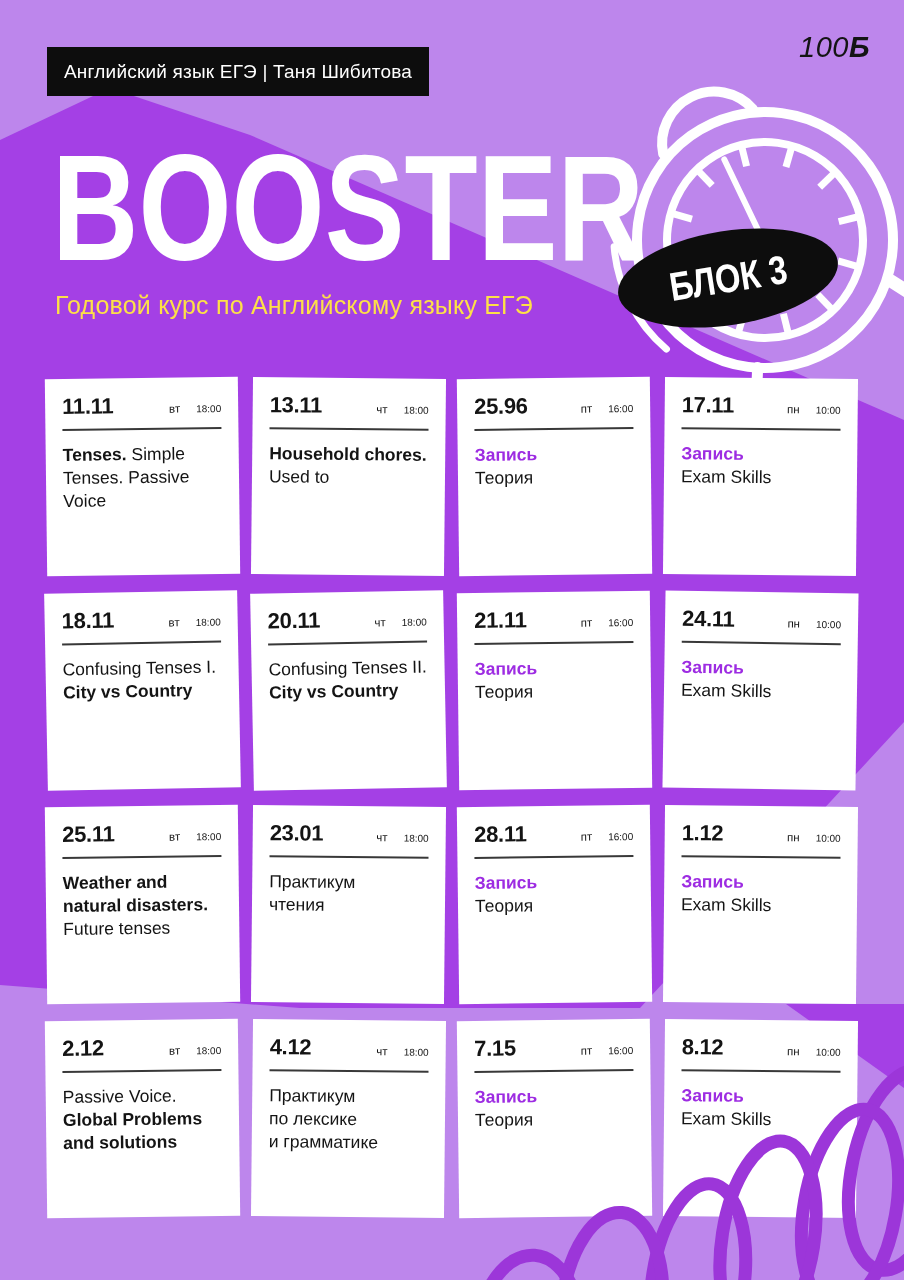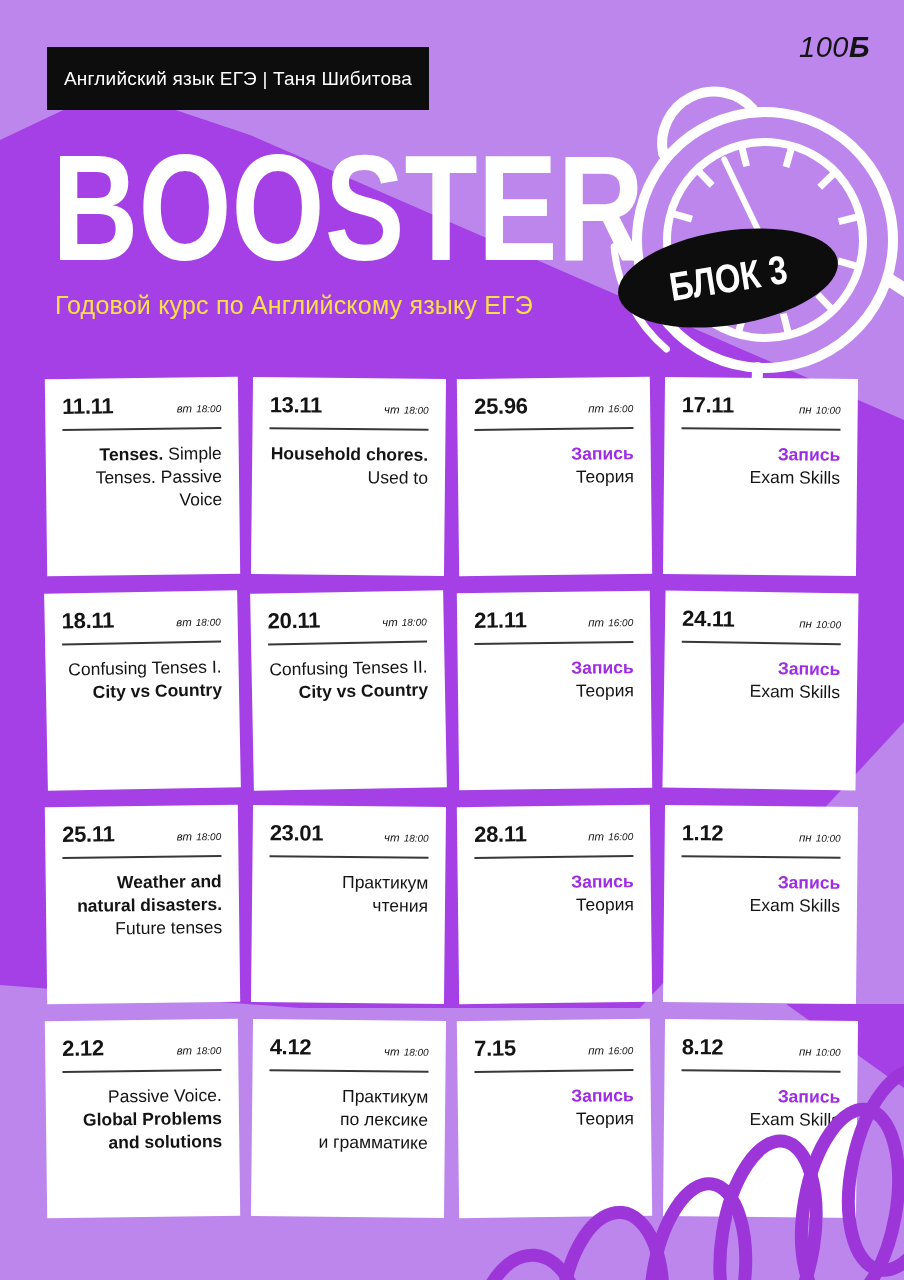--- a/index.html
+++ b/index.html
@@ -12,21 +12,21 @@
   
   #bg{position:absolute;inset:0;z-index:0;}
   .lp{fill:var(--purple-light,#bd86ec);}
   .mp{fill:var(--purple-mid,#a440e5);}
   .clock{stroke:#ffffff;fill:none;}
   .spiral{stroke:var(--spiral,#9c36d9);fill:none;stroke-width:13;}
   
   .top-badge{
     position:absolute;left:47px;top:47px;height:39px;z-index:2;
     background:var(--badge-bg,#0d0d0d);color:#fff;
-    display:flex;align-items:center;padding:12px 17px;
+    display:flex;align-items:center;padding:5px 17px;
     font-size:19px;letter-spacing:.2px;white-space:nowrap;
   }
   .logo{
     position:absolute;top:31px;right:34px;z-index:2;
     font-style:italic;color:var(--text-dark,#141414);
     font-size:29px;letter-spacing:.5px;white-space:nowrap;
   }
   .logo .num{font-weight:400;}
   .logo .letter{font-weight:700;}
   #title-svg{position:absolute;left:52px;top:140px;z-index:2;}
@@ -42,34 +42,34 @@
     transform:rotate(-9deg);
   }
   .block-badge span{
     color:#fff;font-weight:700;font-size:40px;letter-spacing:0px;
     transform:scaleX(.82);white-space:nowrap;
   }
   
   .grid{
     position:absolute;left:46px;top:378px;z-index:2;
     display:grid;grid-template-columns:repeat(4,193px);
-    grid-auto-rows:197px;column-gap:13px;row-gap:17px;text-align:right;
+    grid-auto-rows:197px;column-gap:13px;row-gap:17px;
   }
   .card{
     background:var(--card-bg,#ffffff);
     box-sizing:border-box;padding:15px 17px;
     color:var(--text-dark,#141414);
   }
   .card:nth-child(odd){transform:rotate(-0.7deg);}
   .card:nth-child(even){transform:rotate(0.6deg);}
   .card:nth-child(5),.card:nth-child(6){transform:rotate(-1.1deg);}
   .card:nth-child(8){transform:rotate(0.9deg);}
   .card-head{display:flex;justify-content:space-between;align-items:baseline;}
   .date{font-weight:700;font-size:22px;letter-spacing:-.3px;}
-  .meta{display:flex;align-items:baseline;gap:4px;white-space:nowrap;font-style:italic;}
+  .meta{display:flex;align-items:baseline;gap:16px;white-space:nowrap;}
   .wd{font-size:11.5px;}
   .tm{font-size:10px;}
   .rule{height:2px;background:#383838;margin-top:9px;}
   .body{margin:13px 0 0 0;font-size:17.5px;line-height:1.3;}
   .body .b{font-weight:700;}
   .body .accent{color:var(--accent,#9d2ce2);font-weight:700;}
 </style>
 </head>
 <body>
 

